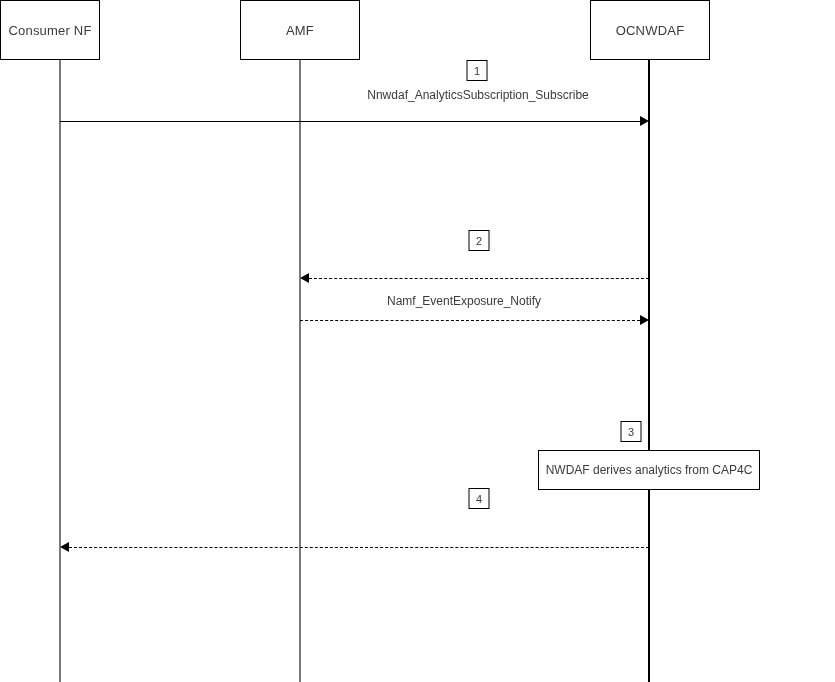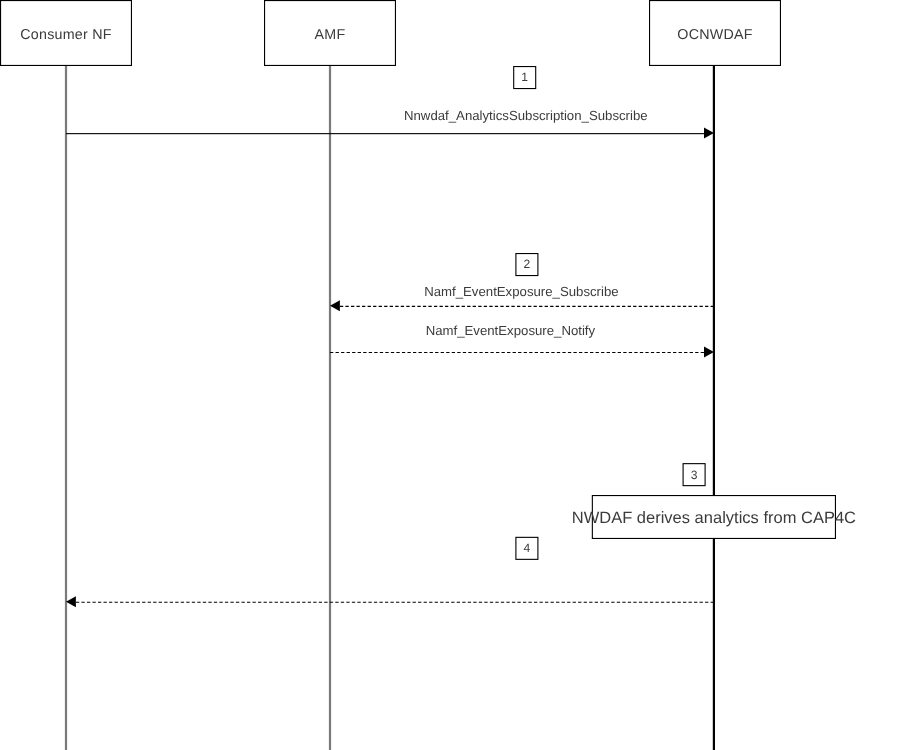--- a/index.html
+++ b/index.html
@@ -79,55 +79,54 @@
     border-right: 9px solid #000000;
   }
   .note-box {
     position: absolute;
     box-sizing: border-box;
     border: 1px solid #000000;
     background: #ffffff;
     display: flex;
     align-items: center;
     justify-content: center;
-    font-size: 15px;
+    font-size: 12px;
     color: #3b3b3b;
     white-space: nowrap;
   }
 </style>
 </head>
 <body>
 
 <div id="canvas">
 
   <div class="lifeline" style="left:59px; top:60px; height:622px;"></div>
   <div class="lifeline" style="left:299px; top:60px; height:622px;"></div>
   <div class="lifeline strong" style="left:648px; top:60px; height:622px;"></div>
 
-  <div class="participant-box" style="left:0px; top:0px; width:120px; height:60px;">
+  <div class="participant-box" style="left:0px; top:0px; width:100px; height:60px;">
     <span>Consumer NF</span>
   </div>
   <div class="participant-box" style="left:240px; top:0px; width:120px; height:60px;">
     <span>AMF</span>
   </div>
   <div class="participant-box" style="left:590px; top:0px; width:120px; height:60px;">
     <span>OCNWDAF</span>
   </div>
 
   <div class="step-badge" style="left:477px; top:60px;">
     <span>1</span>
   </div>
-  <div class="msg-label" style="left:478px; top:98px;">Nnwdaf_AnalyticsSubscription_Subscribe</div>
+  <div class="msg-label" style="left:478px; top:88px;">Nnwdaf_AnalyticsSubscription_Subscribe</div>
   <div class="arrow-line" style="left:60px; top:121px; width:580px;"></div>
   <div class="arrow-head right" style="left:640px; top:116px;"></div>
 
   <div class="step-badge" style="left:479px; top:230px;">
     <span>2</span>
   </div>
-  <div class="msg-label" style="left:474px; top:258px;">Namf_EventExposure_Subscribe</div>
   <div class="arrow-line dashed" style="left:309px; top:278px; width:340px;"></div>
   <div class="arrow-head left" style="left:300px; top:273px;"></div>
 
   <div class="msg-label" style="left:464px; top:294px;">Namf_EventExposure_Notify</div>
   <div class="arrow-line dashed" style="left:300px; top:320px; width:340px;"></div>
   <div class="arrow-head right" style="left:640px; top:315px;"></div>
 
   <div class="step-badge" style="left:631px; top:421px;">
     <span>3</span>
   </div>

